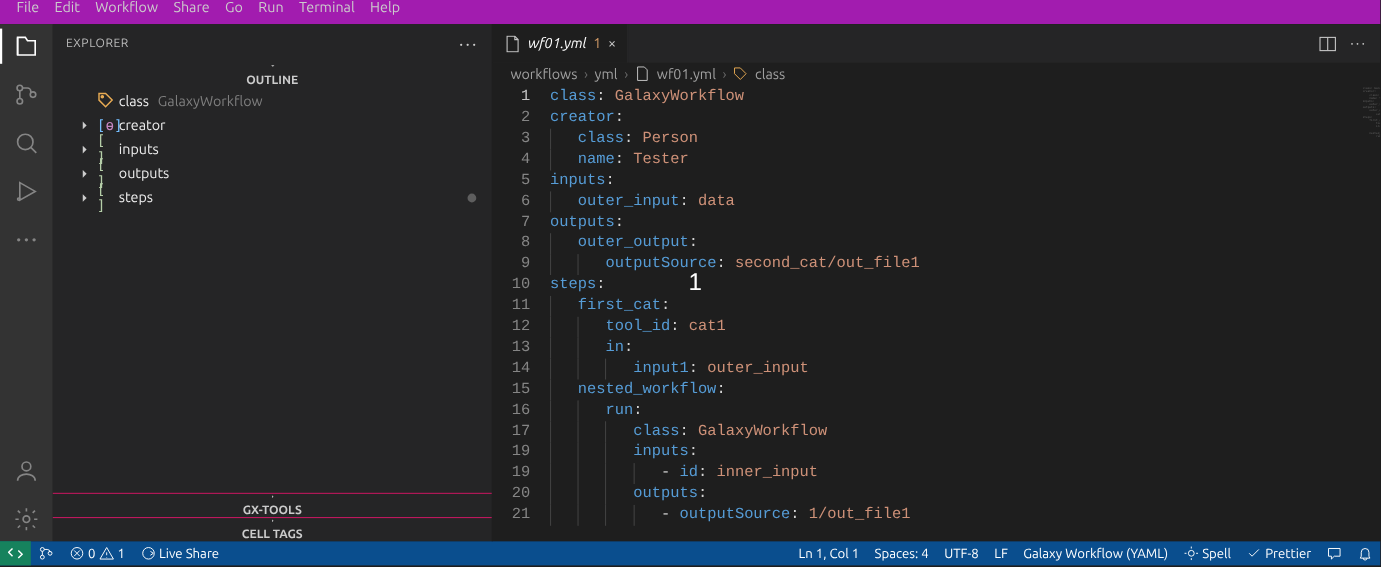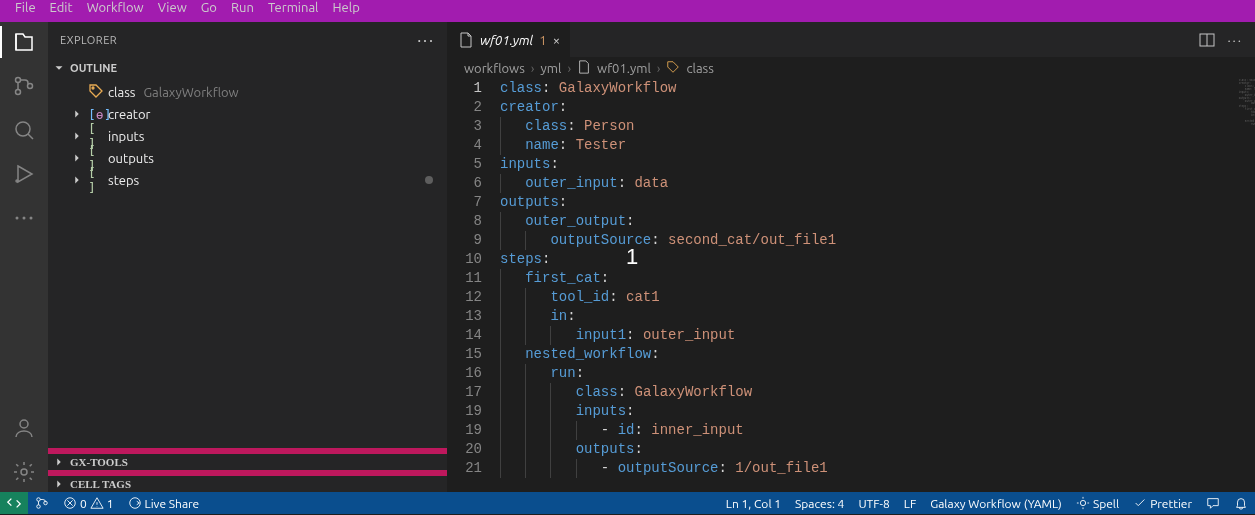--- a/index.html
+++ b/index.html
@@ -9,23 +9,23 @@
 .main { display: flex; height: 470px; }
 .activitybar { width: 48px; background: #333333; display: flex; flex-direction: column; align-items: center; justify-content: space-between; padding: 8px 0; }
 .activitybar-top, .activitybar-bottom { display: flex; flex-direction: column; align-items: center; gap: 20px; }
 .activitybar svg { width: 24px; height: 24px; }
 .activitybar .icon-btn { color: #858585; cursor: pointer; display:flex; }
 .activitybar .icon-btn.active { color: #ffffff; position: relative; }
 .activitybar .icon-btn.active::before { content: ""; position: absolute; left: -12px; top: -4px; bottom: -4px; width: 2px; background: #ffffff; }
 .sidebar { width: 400px; background: #252526; display: flex; flex-direction: column; border-right: 1px solid #1e1e1e;}
 .sidebar-header { height: 35px; display: flex; align-items: center; justify-content: space-between; padding: 0 12px; font-size: 11px; color: #bbbbbb; letter-spacing: 0.5px; gap: 36px; }
 .sidebar-header .dots { color: #cccccc; cursor: pointer; font-size: 16px; letter-spacing:2px;}
-.section-head { height: 22px; display: flex; align-items: center; padding: 0 4px; font-size: 11px; font-weight: 700; color: #cccccc; cursor: pointer; gap:4px;}
+.section-head { height: 22px; display: flex; align-items: center; padding: 0 4px; font-size: 11px; font-weight: 700; color: #cccccc; cursor: pointer; gap:4px;flex-direction:column;}
 .section-head svg { width: 14px; height: 14px; }
-.collapsed { border-top: 6px solid #be185d; font-family: Liberation Serif, serif; }
+.collapsed { border-top: 1px solid #be185d; }
 .tree { padding: 2px 0; flex: 1; overflow: hidden; }
 .tree-row { height: 22px; display: flex; align-items: center; padding-left: 14px; font-size: 13px; color: #cccccc; cursor: pointer; gap: 4px; position:relative;}
 .tree-row.l1 { padding-left: 22px; }
 .tree-row .chev { width: 14px; height: 14px; flex-shrink:0;}
 .tree-row .tag-ic { width: 16px; flex-shrink:0; color:#e8ab53;}
 .tree-row .name { color: #eeeeee; }
 .tree-row .desc { color: #7f7f7f; margin-left: 4px; }
 .tree-row .mod-dot { position:absolute; right:14px; width:8px; height:8px; border-radius:50%; background:#5e5e5e;}
 .editor-area { flex: 1; display: flex; flex-direction: column; background: #1e1e1e; position: relative; }
 .tabs { height: 35px; background: #252526; display: flex; align-items: stretch; }
@@ -55,21 +55,21 @@
 .statusbar svg { width: 14px; height: 14px; }
 .cursor-ind { position:absolute; top: 244px; left: 626px; font-size: 22px; color: #ffffff; font-weight: 400; pointer-events:none; z-index:50; font-family: sans-serif;}
 </style>
 </head>
 <body>
 
 <div class="menubar" id="menubar">
     <span>File</span>
     <span>Edit</span>
     <span>Workflow</span>
-    <span>View</span>
+    <span>Share</span>
     <span>Go</span>
     <span>Run</span>
     <span>Terminal</span>
     <span>Help</span>
   </div>
 
 <div class="main">
   <div class="activitybar">
     <div class="activitybar-top">
       <span class="icon-btn active">

